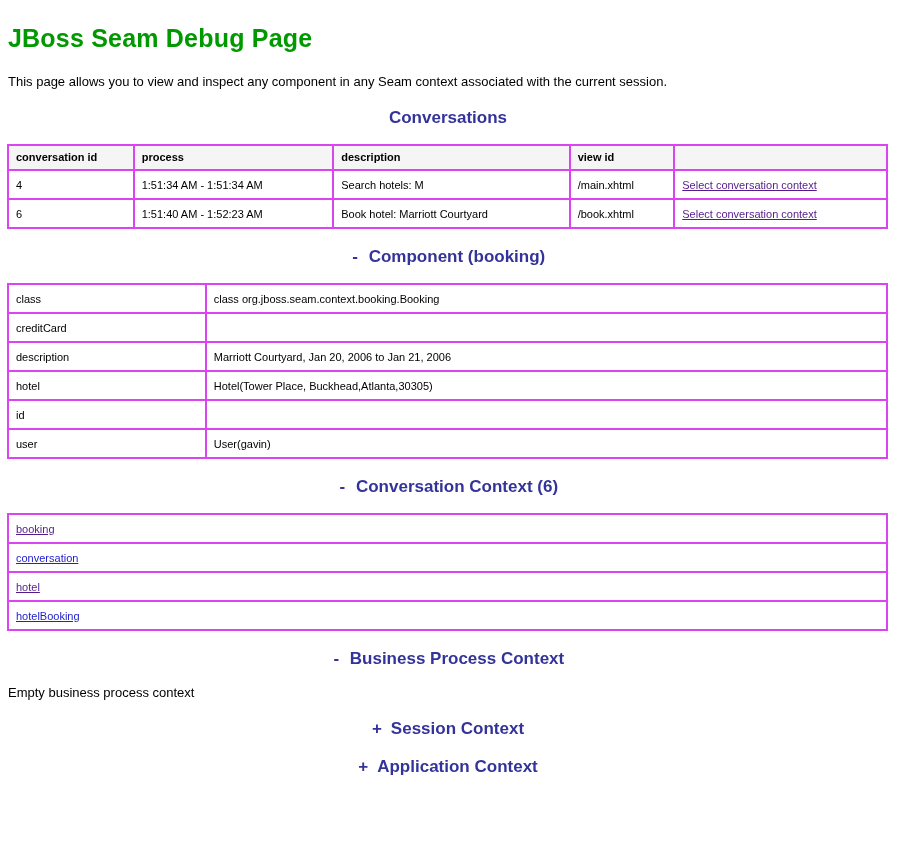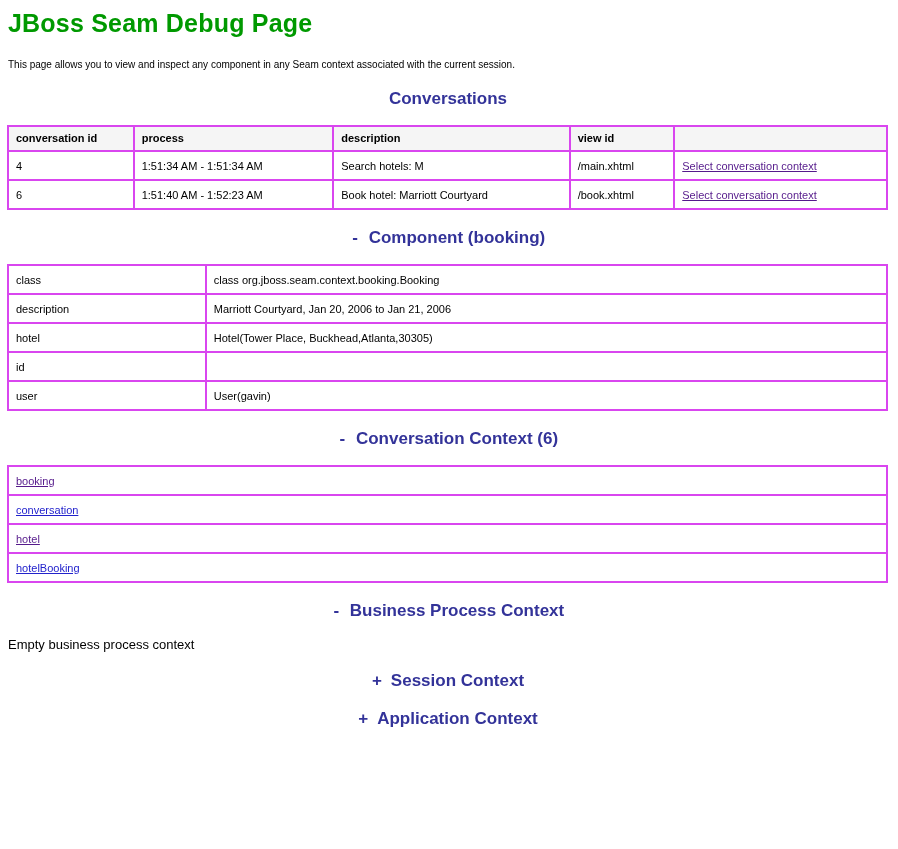--- a/index.html
+++ b/index.html
@@ -9,24 +9,24 @@
     padding: 9px 10px 10px 7px;
     width: 898px;
     font-family: "Liberation Sans", sans-serif;
     font-size: 13px;
     color: #000000;
   }
   h1.page-title {
     color: #009900;
     font-size: 25px;
     font-weight: bold;
-    margin: 0 0 21px 1px;
+    margin: 15px 0 21px 1px;
     letter-spacing: 0.2px;
   }
-  p.intro { margin: 0 0 19px 1px; font-size: 10px; }
+  p.intro { margin: 0 0 19px 1px; font-size: 13px; }
   h2.section-heading {
     color: #333399;
     font-size: 17px;
     font-weight: bold;
     margin: 18px 0 16px 1px;
     text-align: center;
   }
   h2.section-heading .toggle {
     display: inline-block;
     min-width: 9px;
@@ -116,20 +116,24 @@
   <colgroup>
       <col style="width:22.5%">
       <col style="width:77.5%">
     </colgroup>
   <tbody>
     <tr>
       <td>class</td>
       <td>class org.jboss.seam.context.booking.Booking</td>
     </tr>
     <tr>
+      <td>creditCard</td>
+      <td></td>
+    </tr>
+    <tr>
       <td>description</td>
       <td>Marriott Courtyard, Jan 20, 2006 to Jan 21, 2006</td>
     </tr>
     <tr>
       <td>hotel</td>
       <td>Hotel(Tower Place, Buckhead,Atlanta,30305)</td>
     </tr>
     <tr>
       <td>id</td>
       <td></td>

